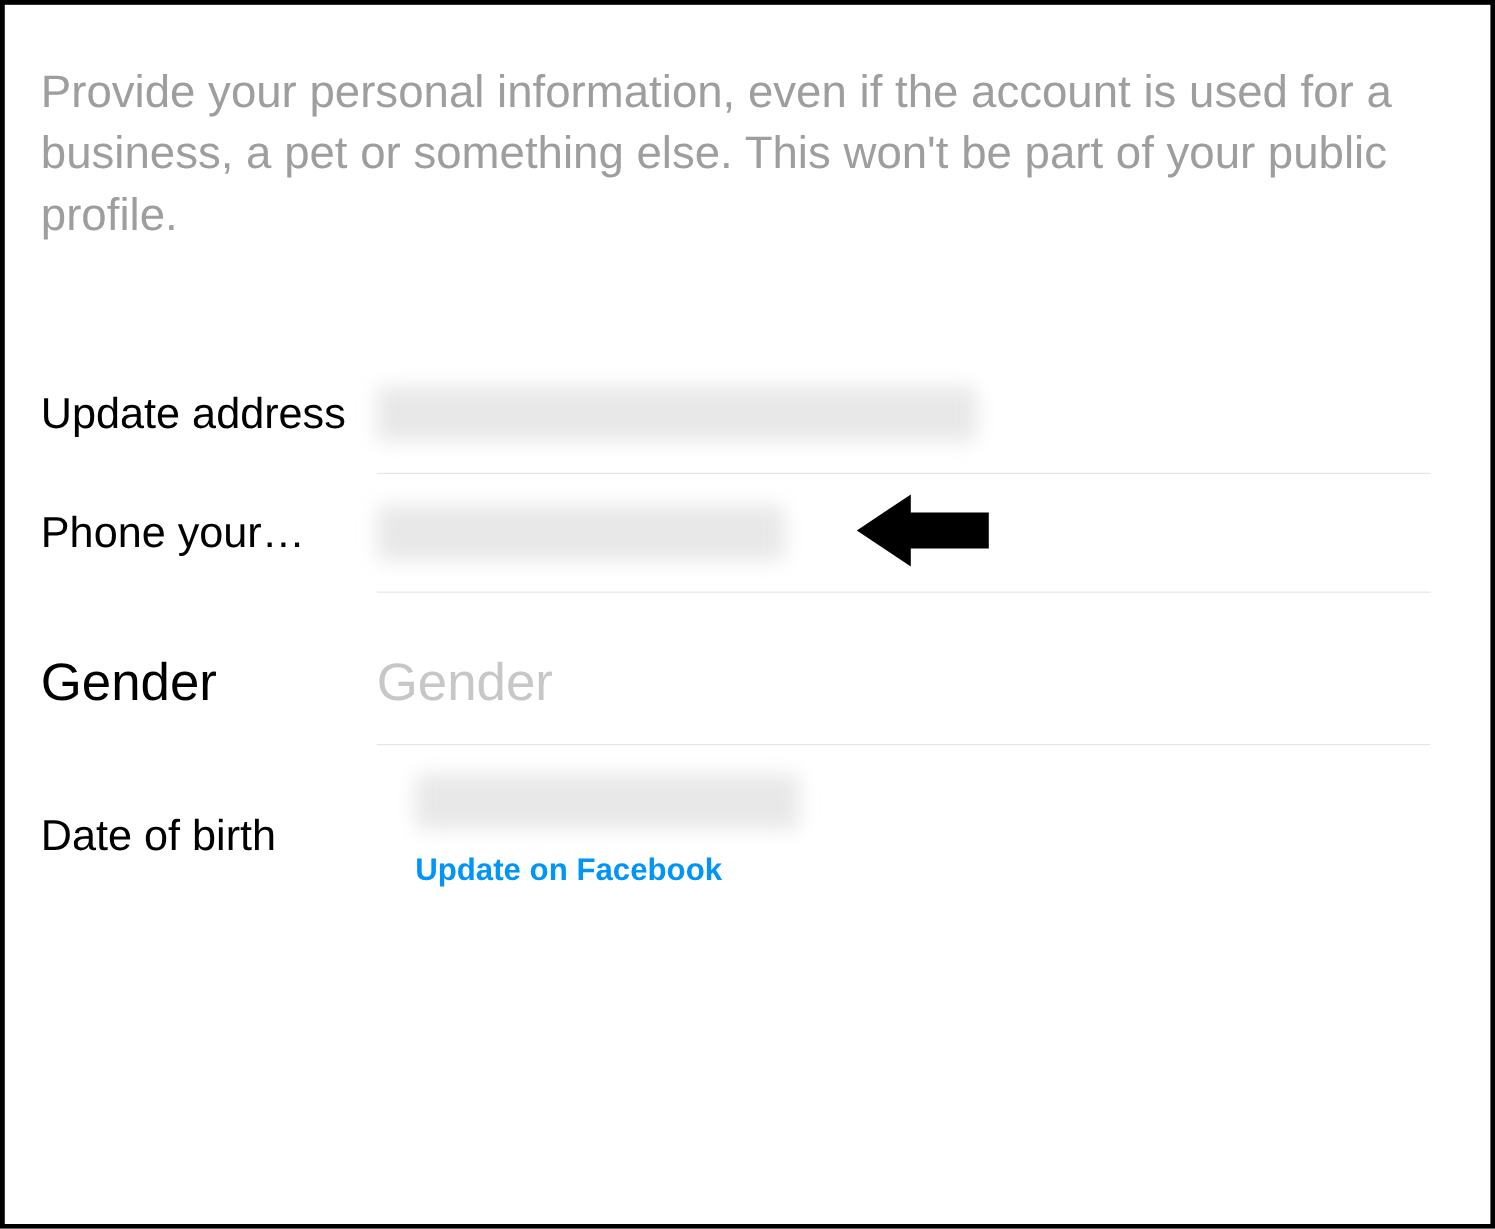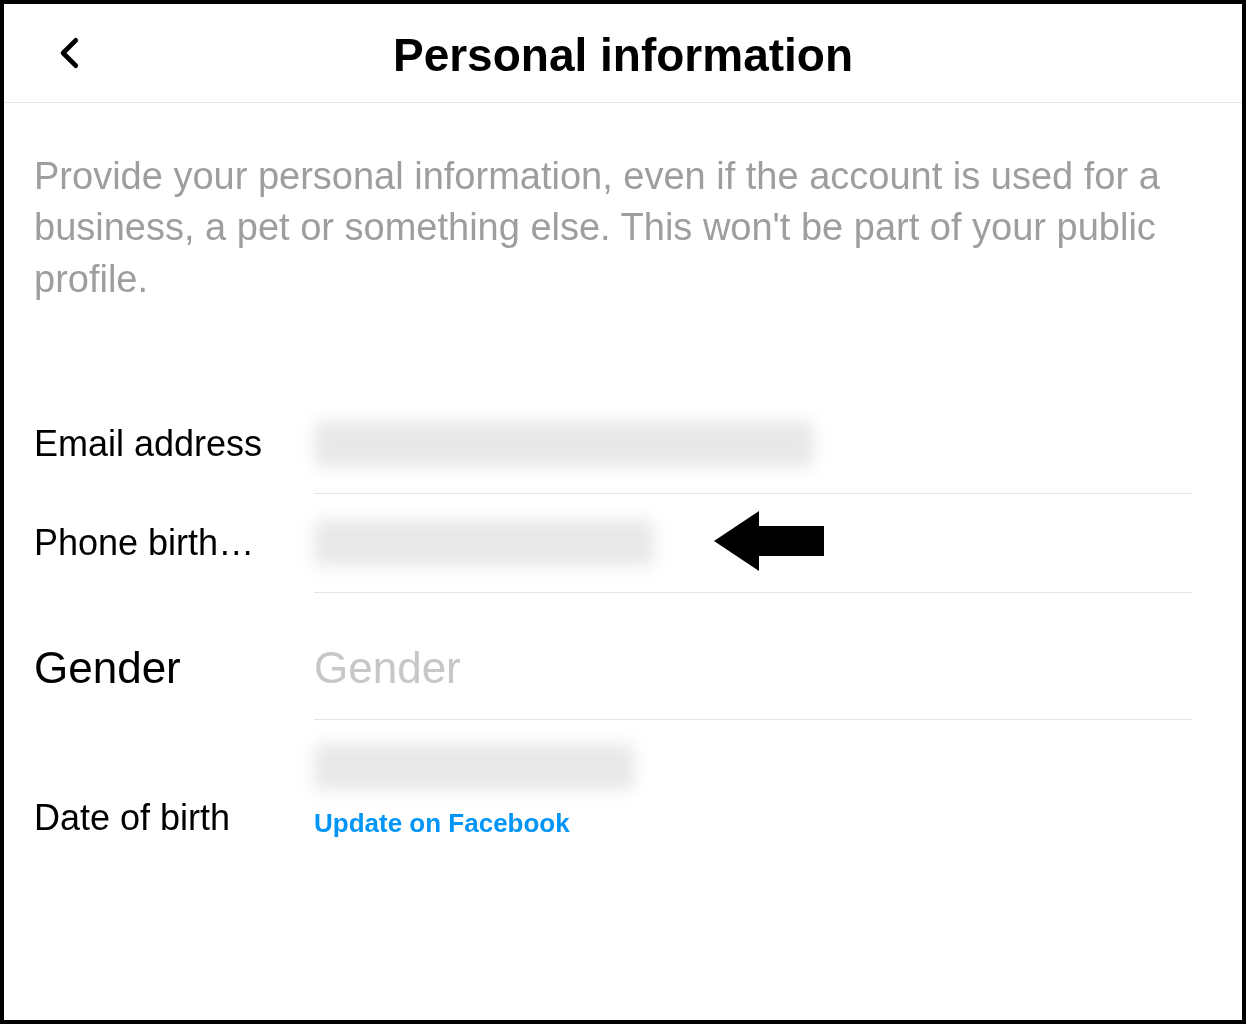--- a/index.html
+++ b/index.html
@@ -104,21 +104,22 @@
     }
     .arrow-indicator svg {
       width: 120px;
       height: 80px;
     }
     .dob-section {
       margin-top: 24px;
     }
     .dob-row {
       display: flex;
-      align-items: flex-end;
+      align-items: center;
+      gap: 32px;
     }
     .dob-label {
       width: 280px;
       font-size: 36px;
       color: #000;
       flex-shrink: 0;
       padding-top: 8px;
     }
     .dob-values {
       display: flex;
@@ -134,41 +135,33 @@
     .gender-row {
       margin-top: 24px;
       margin-bottom: 24px;
       justify-content: space-between;
     }
   </style>
 </head>
 <body>
 
 <div class="container">
-  <div class="header">
-    <div class="back-button">
-      <svg viewBox="0 0 24 24">
-        <path d="M15 4 L7 12 L15 20" stroke="#000" stroke-width="3" fill="none" stroke-linecap="round" stroke-linejoin="round"></path>
-      </svg>
-    </div>
-    <h1 class="title">Personal information</h1>
-  </div>
 
   <div class="content">
     <p class="description">Provide your personal information, even if the account is used for a business, a pet or something else. This won't be part of your public profile.</p>
 
     <div class="form-row">
-      <div class="form-label">Email address</div>
+      <div class="form-label">Update address</div>
       <div class="form-value-area">
         <span class="blurred-value blurred-email"></span>
       </div>
     </div>
 
     <div class="form-row">
-      <div class="form-label">Phone birth…</div>
+      <div class="form-label">Phone your…</div>
       <div class="form-value-area">
         <span class="blurred-value blurred-phone"></span>
       </div>
       <div class="arrow-indicator">
         <svg viewBox="0 0 120 80">
           <path d="M0 40 L45 10 L45 25 L110 25 L110 55 L45 55 L45 70 Z" fill="#000"></path>
         </svg>
       </div>
     </div>
 

